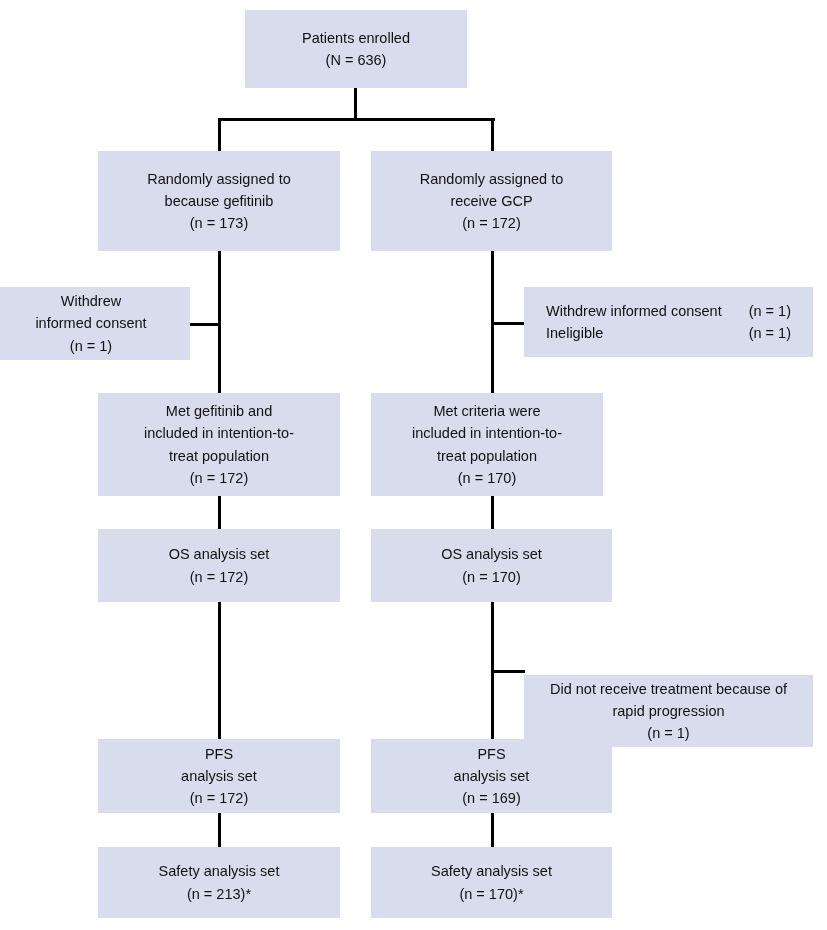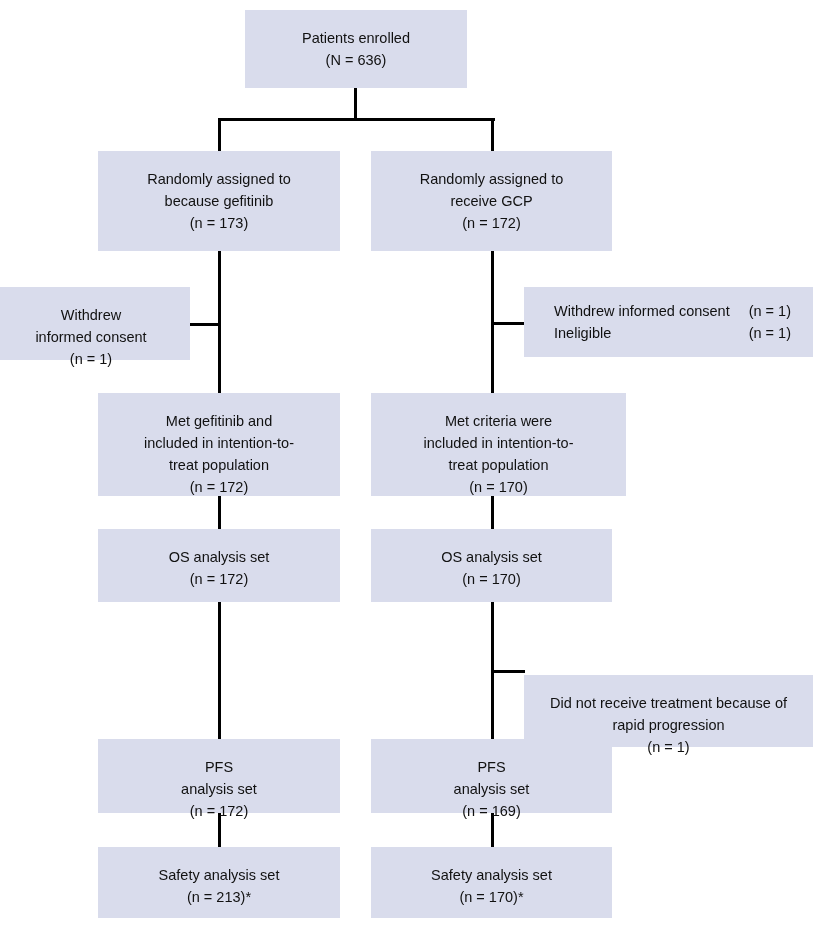--- a/index.html
+++ b/index.html
@@ -18,35 +18,35 @@
     background: #ffffff;
     overflow: hidden;
   }
   .box {
     position: absolute;
     background: #d9dcec;
     box-sizing: border-box;
     display: flex;
     flex-direction: column;
     align-items: center;
-    justify-content: flex-start;
+    justify-content: center;
     text-align: center;
     font-size: 14.5px;
     line-height: 1.52;
     color: #111111;
-    padding: 17px 6px;
+    padding: 2px 6px;
     z-index: 3;
   }
   .box .line { display: block; white-space: nowrap; }
   
   .box.tabular {
     align-items: stretch;
     justify-content: center;
     text-align: left;
-    padding: 2px 22px 2px 30px;
+    padding: 2px 22px 2px 22px;
   }
   .box.tabular .row {
     display: flex;
     justify-content: space-between;
     align-items: baseline;
     width: 100%;
     white-space: nowrap;
   }
   .box.tabular .row .count { margin-left: 18px; }
 
@@ -130,21 +130,21 @@
     </div>
   </div>
 
   <div class="box" style="left:98px; top:393px; width:242px; height:103px;">
     <span class="line">Met gefitinib and</span>
     <span class="line">included in intention-to-</span>
     <span class="line">treat population</span>
     <span class="line">(n = 172)</span>
   </div>
 
-  <div class="box" style="left:371px; top:393px; width:255px; height:103px;">
+  <div class="box" style="left:371px; top:393px; width:232px; height:103px;">
     <span class="line">Met criteria were</span>
     <span class="line">included in intention-to-</span>
     <span class="line">treat population</span>
     <span class="line">(n = 170)</span>
   </div>
 
   <div class="box" style="left:98px; top:529px; width:242px; height:73px;">
     <span class="line">OS analysis set</span>
     <span class="line">(n = 172)</span>
   </div>

